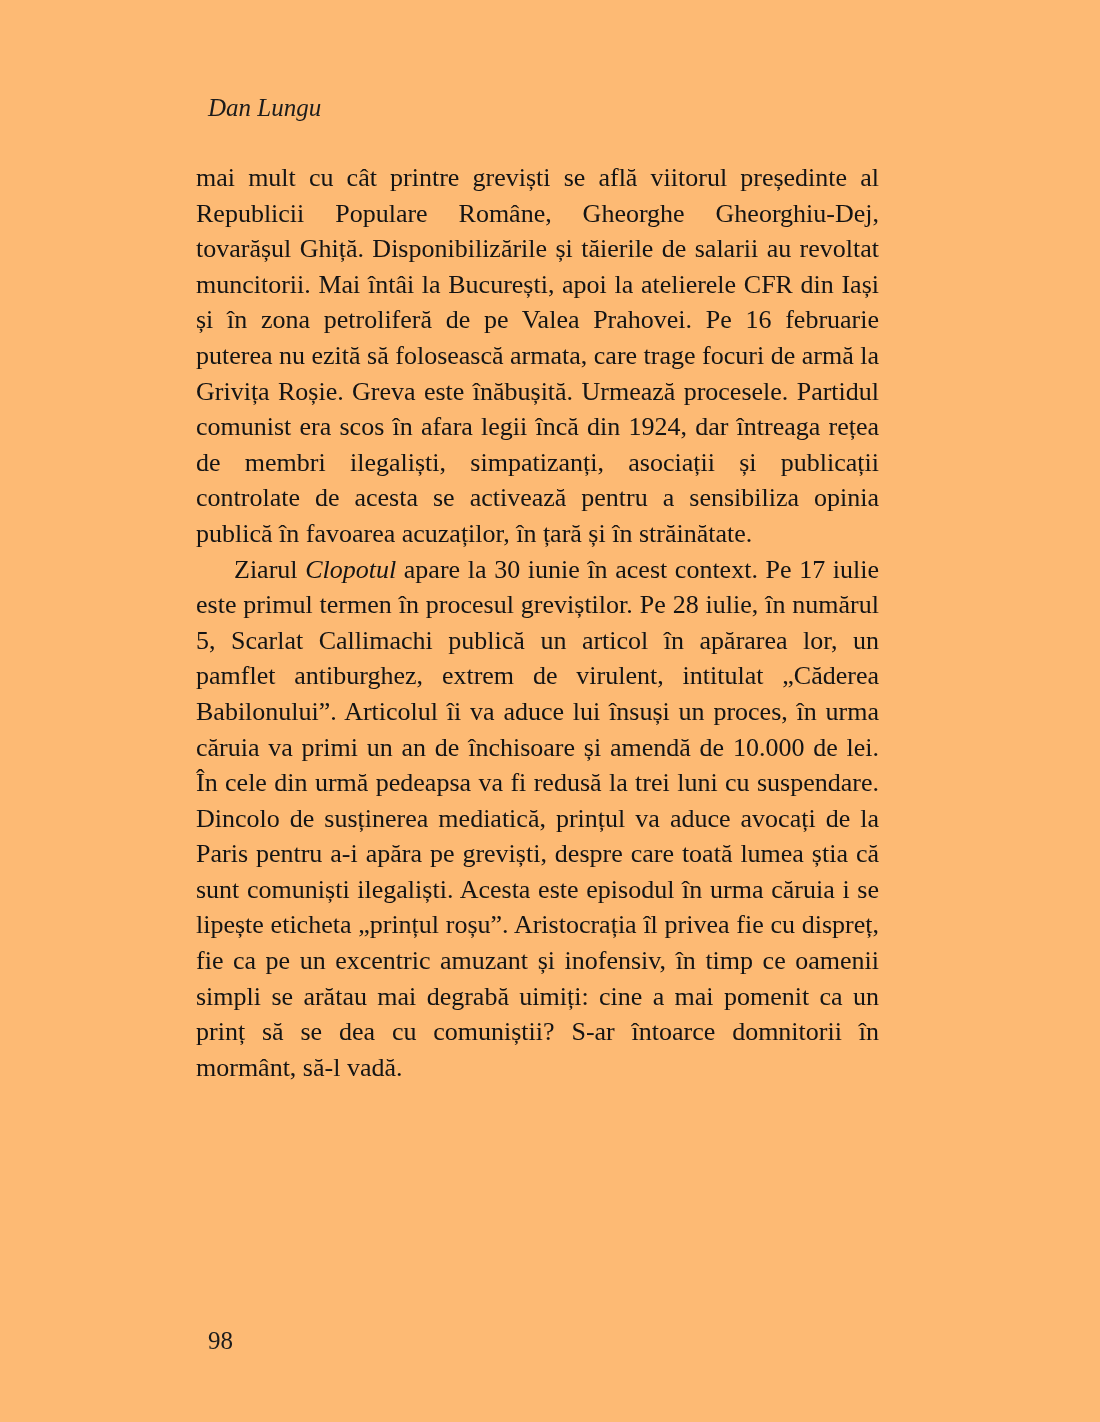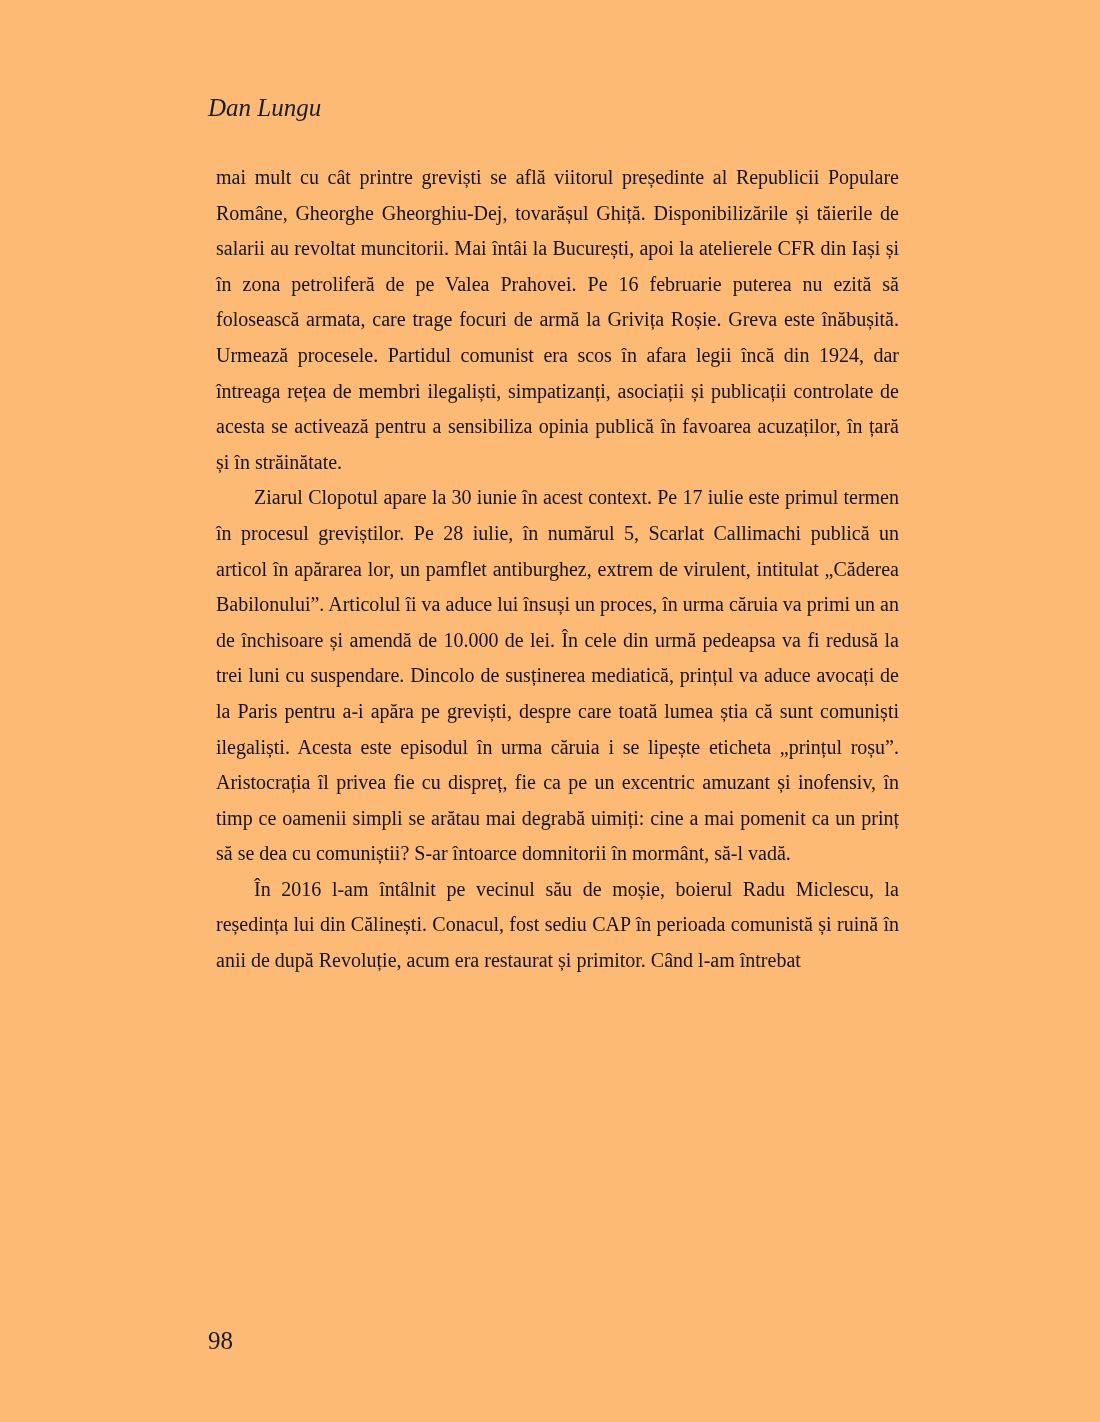--- a/index.html
+++ b/index.html
@@ -21,36 +21,37 @@
     position: absolute;
     left: 208px;
     top: 93px;
     font-style: italic;
     font-size: 25px;
     line-height: 1.2;
     color: #1c1c1c;
   }
   .body-text {
     position: absolute;
-    left: 216px;
+    left: 196px;
     top: 160px;
     width: 683px;
-    font-size: 20px;
+    font-size: 26px;
     line-height: 35.6px;
     text-align: justify;
     color: #141414;
   }
   .body-text p {
     margin: 0;
     padding: 0;
   }
   .body-text p.indented {
     text-indent: 38px;
   }
   .italic-run {
+    font-style: italic;
   }
   .page-number {
     position: absolute;
     left: 208px;
     top: 1327px;
     font-size: 25px;
     color: #1c1c1c;
     text-align: right;
   }
 </style>
@@ -60,19 +61,18 @@
 <div class="book-page">
 
   <div class="running-header">Dan Lungu</div>
 
   <div class="body-text">
 
     <p><span>mai mult cu cât printre greviști se află viitorul președinte al Republicii Populare Române, Gheorghe Gheorghiu-Dej, tovarășul Ghiță. Disponibilizările și tăierile de salarii au revoltat muncitorii. Mai întâi la București, apoi la atelierele CFR din Iași și în zona petroliferă de pe Valea Prahovei. Pe 16 februarie puterea nu ezită să folosească armata, care trage focuri de armă la Grivița Roșie. Greva este înăbușită. Urmează procesele. Partidul comunist era scos în afara legii încă din 1924, dar întreaga rețea de membri ilegaliști, simpatizanți, asociații și publicații controlate de acesta se activează pentru a sensibiliza opinia publică în favoarea acuzaților, în țară și în străinătate.</span></p>
 
     <p class="indented"><span>Ziarul </span><span class="italic-run">Clopotul</span><span> apare la 30 iunie în acest context. Pe 17 iulie este primul termen în procesul greviștilor. Pe 28 iulie, în numărul 5, Scarlat Callimachi publică un articol în apărarea lor, un pamflet antiburghez, extrem de virulent, intitulat „Căderea Babilonului”. Articolul îi va aduce lui însuși un proces, în urma căruia va primi un an de închisoare și amendă de 10.000 de lei. În cele din urmă pedeapsa va fi redusă la trei luni cu suspendare. Dincolo de susținerea mediatică, prințul va aduce avocați de la Paris pentru a-i apăra pe greviști, despre care toată lumea știa că sunt comuniști ilegaliști. Acesta este episodul în urma căruia i se lipește eticheta „prințul roșu”. Aristocrația îl privea fie cu dispreț, fie ca pe un excentric amuzant și inofensiv, în timp ce oamenii simpli se arătau mai degrabă uimiți: cine a mai pomenit ca un prinț să se dea cu comuniștii? S-ar întoarce domnitorii în mormânt, să-l vadă.</span></p>
 
-    <p class="indented"><span>În 2016 l-am întâlnit pe vecinul său de moșie, boierul Radu Miclescu, la reședința lui din Călinești. Conacul, fost sediu CAP în perioada comunistă și ruină în anii de după Revoluție, acum era restaurat și primitor. Când l-am întrebat</span></p>
 
   </div>
 
   <div class="page-number">98</div>
 
 </div>
 
 </body></html>

